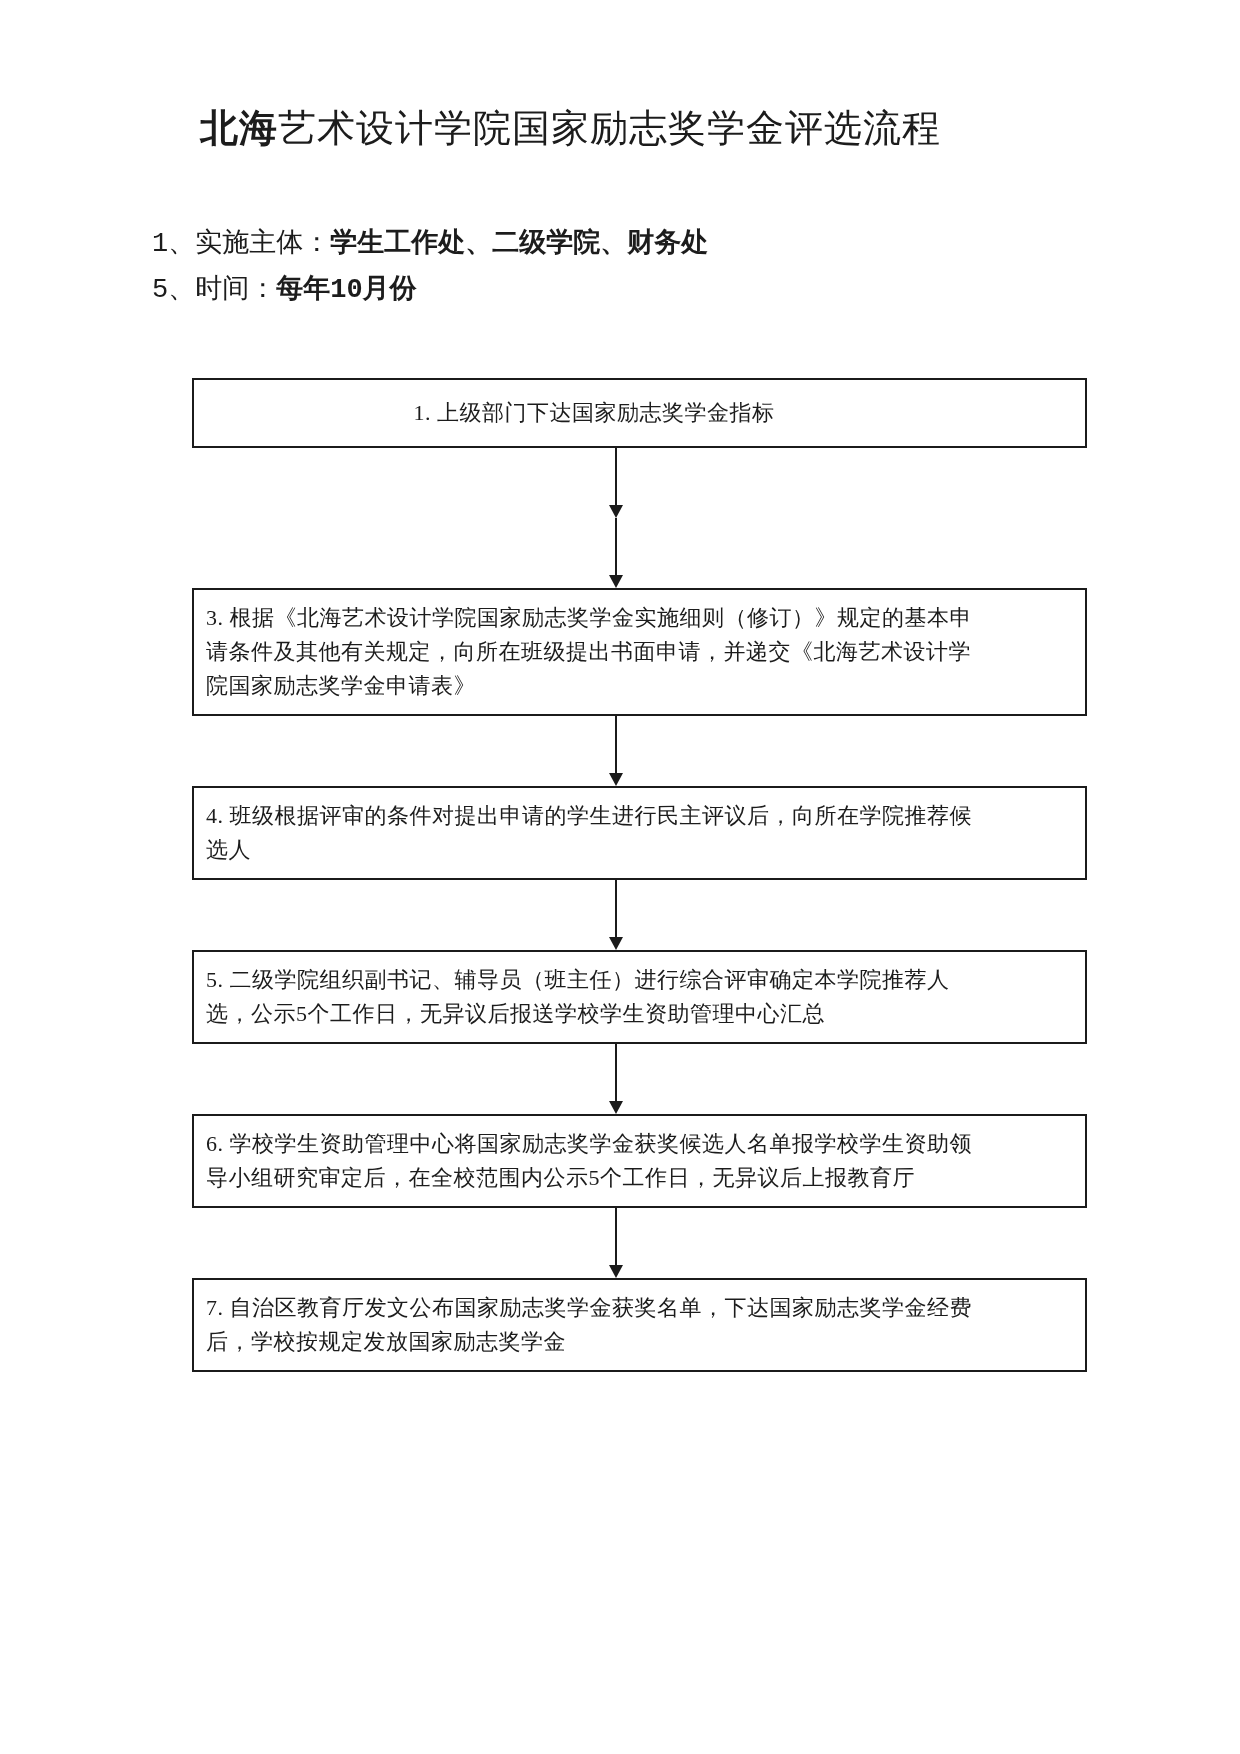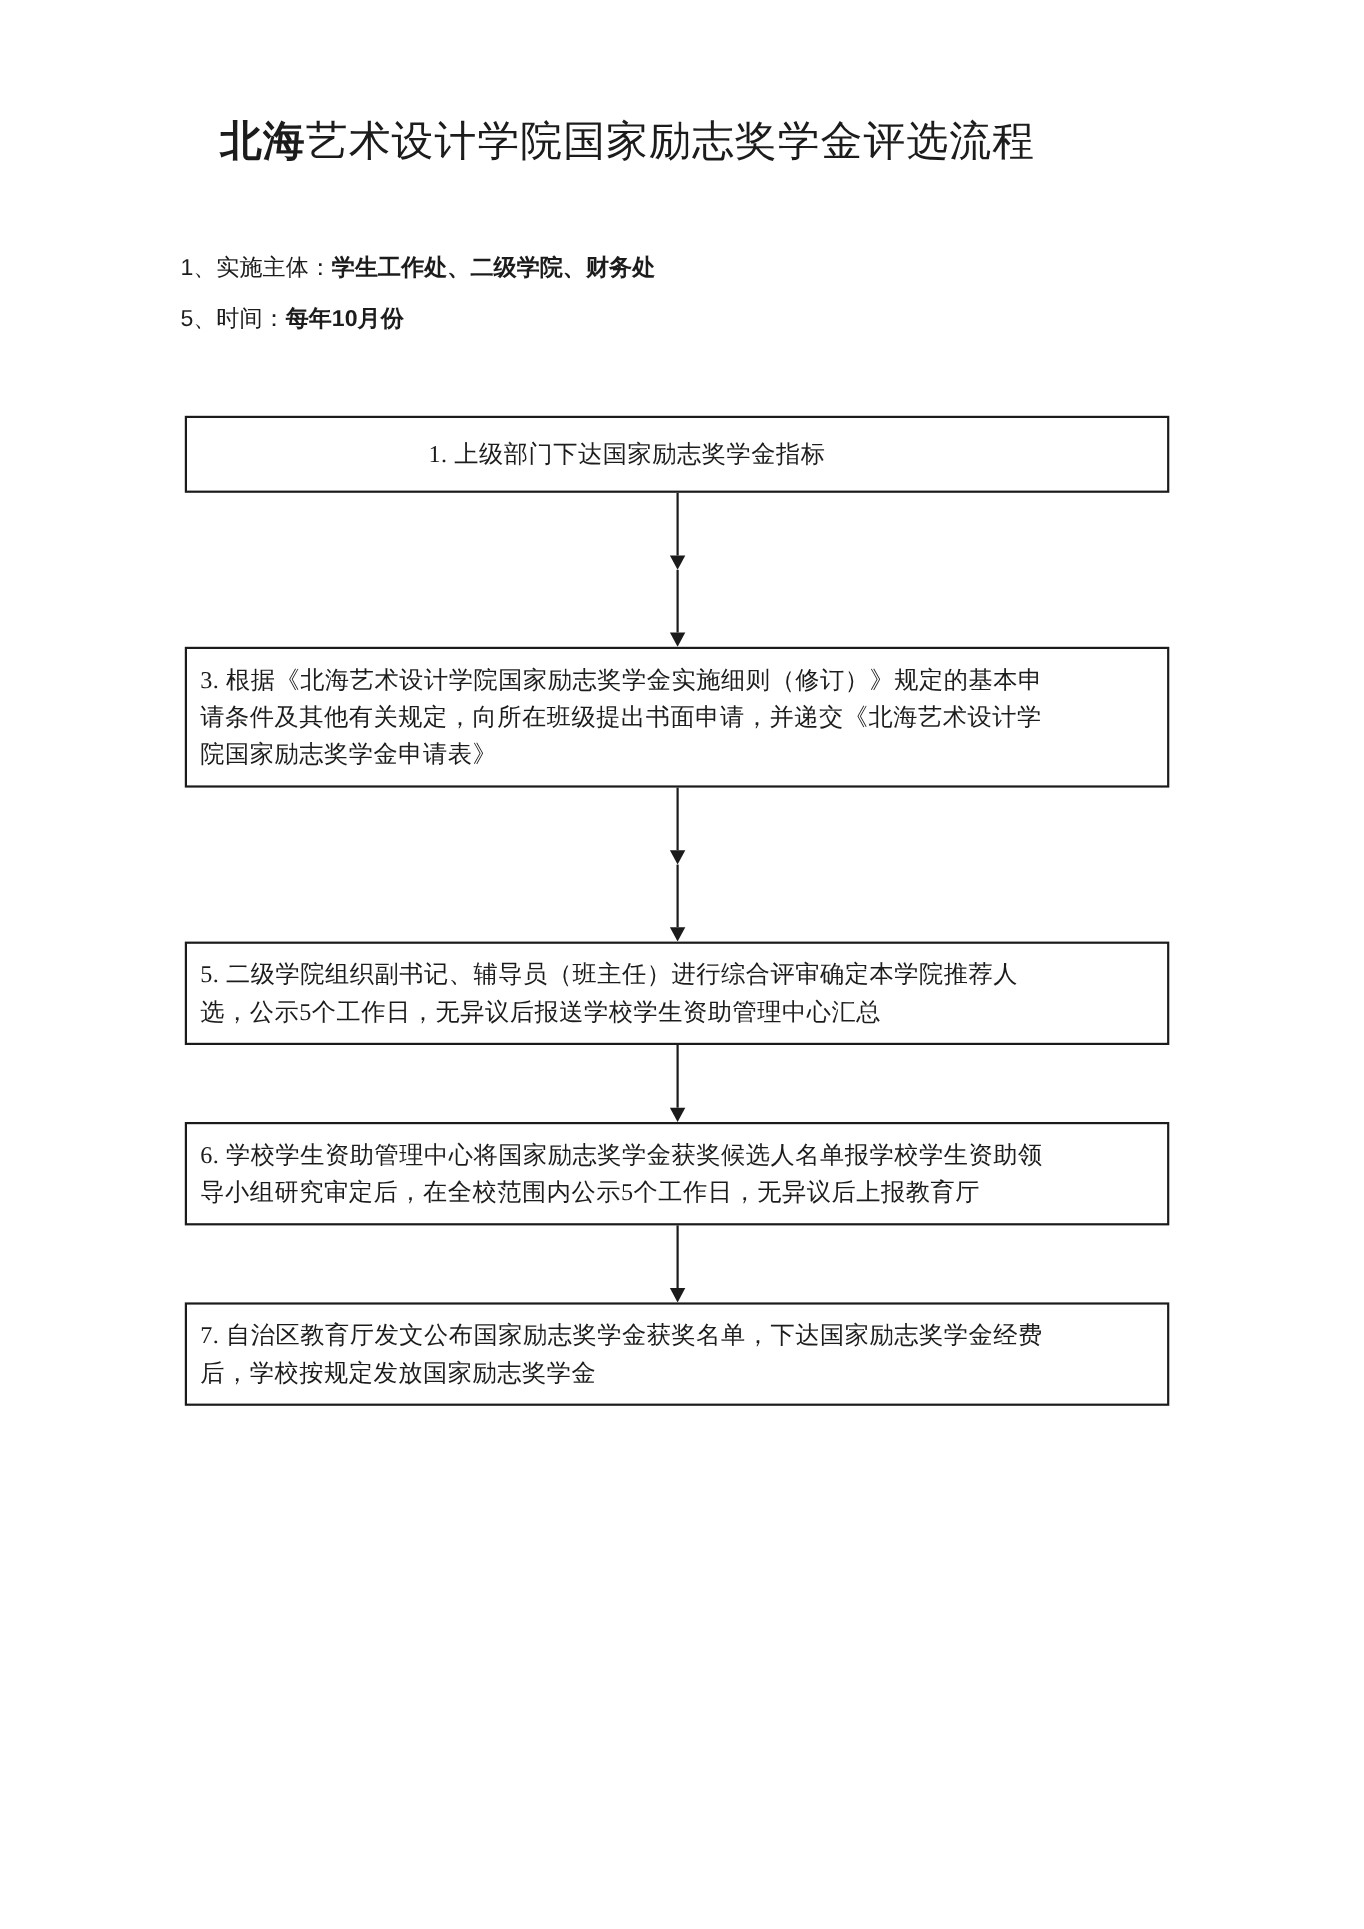--- a/index.html
+++ b/index.html
@@ -25,23 +25,23 @@
     font-weight: 400;
     letter-spacing: 1px;
     white-space: nowrap;
   }
   .doc-title .em { font-weight: 700; }
 
   
   .meta {
     position: absolute;
     top: 230px;
-    left: 164px;
-    font-family: Liberation Sans, sans-serif;
-    font-size: 21px;
+    left: 152px;
+    font-family: Liberation Mono, monospace;
+    font-size: 27px;
   }
   .meta-line { margin-bottom: 18px; line-height: 28px; }
   .meta-line .val { font-weight: 700; }
 
   
   .flow {
     position: absolute;
     top: 378px;
     left: 168px;
     width: 895px;
@@ -50,20 +50,21 @@
   }
   .flow-box {
     width: 100%;
     border: 2px solid #1b1b1b;
     background: #ffffff;
     font-size: 22px;
     line-height: 34px;
     padding: 11px 103px 11px 12px;
     text-align: left;
     letter-spacing: 0.5px;
+    margin-left: 24px;
   }
   .flow-box.centered {
     text-align: center;
     padding-top: 16px;
     padding-bottom: 16px;
   }
   .flow-arrow {
     height: 70px;
     display: flex;
     flex-direction: column;
@@ -109,20 +110,21 @@
       <div class="head"></div>
     </div>
 
     <div class="flow-box"><span>3. 根据《北海艺术设计学院国家励志奖学金实施细则（修订）》规定的基本申请条件及其他有关规定，向所在班级提出书面申请，并递交《北海艺术设计学院国家励志奖学金申请表》</span></div>
 
     <div class="flow-arrow">
       <div class="shaft"></div>
       <div class="head"></div>
     </div>
 
+    <div class="flow-box"><span>4. 班级根据评审的条件对提出申请的学生进行民主评议后，向所在学院推荐候选人</span></div>
 
     <div class="flow-arrow">
       <div class="shaft"></div>
       <div class="head"></div>
     </div>
 
     <div class="flow-box"><span>5. 二级学院组织副书记、辅导员（班主任）进行综合评审确定本学院推荐人选，公示5个工作日，无异议后报送学校学生资助管理中心汇总</span></div>
 
     <div class="flow-arrow">
       <div class="shaft"></div>

